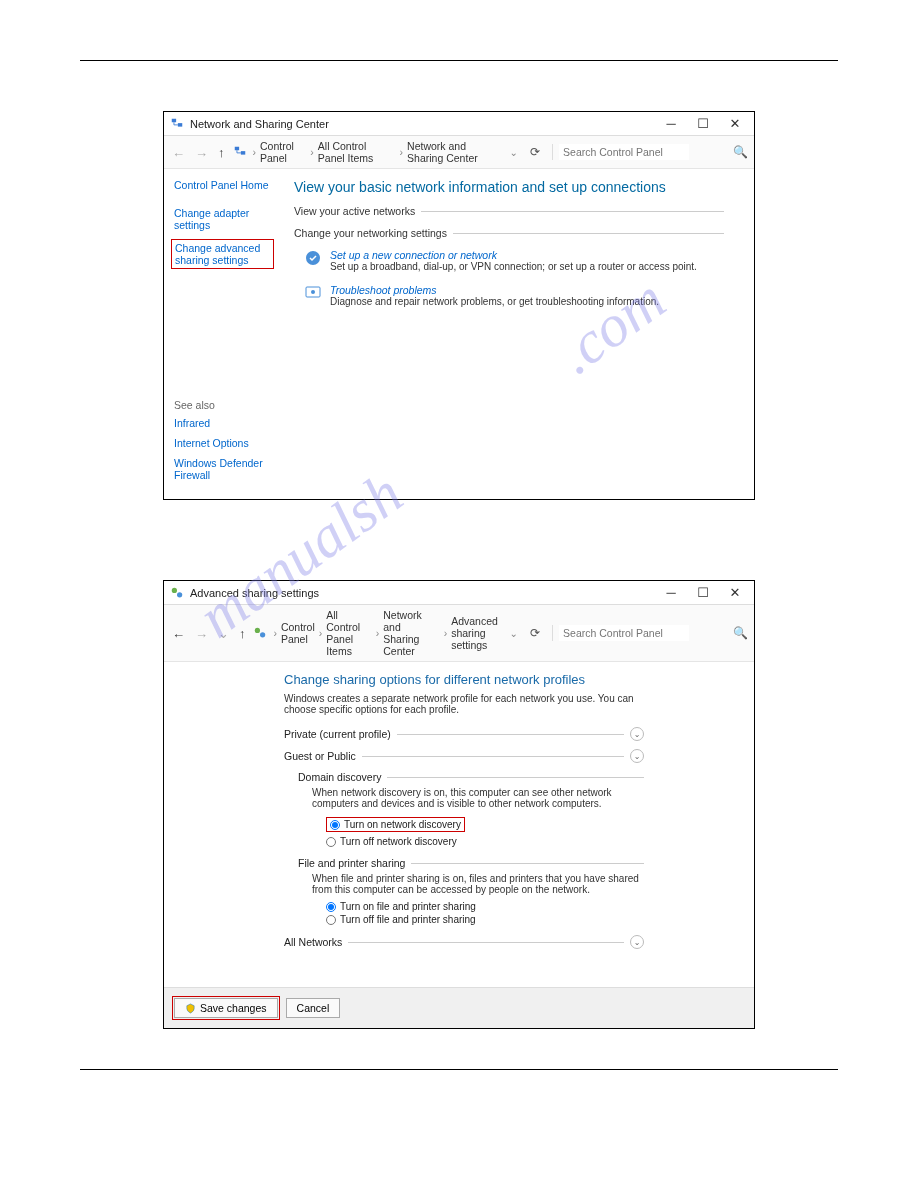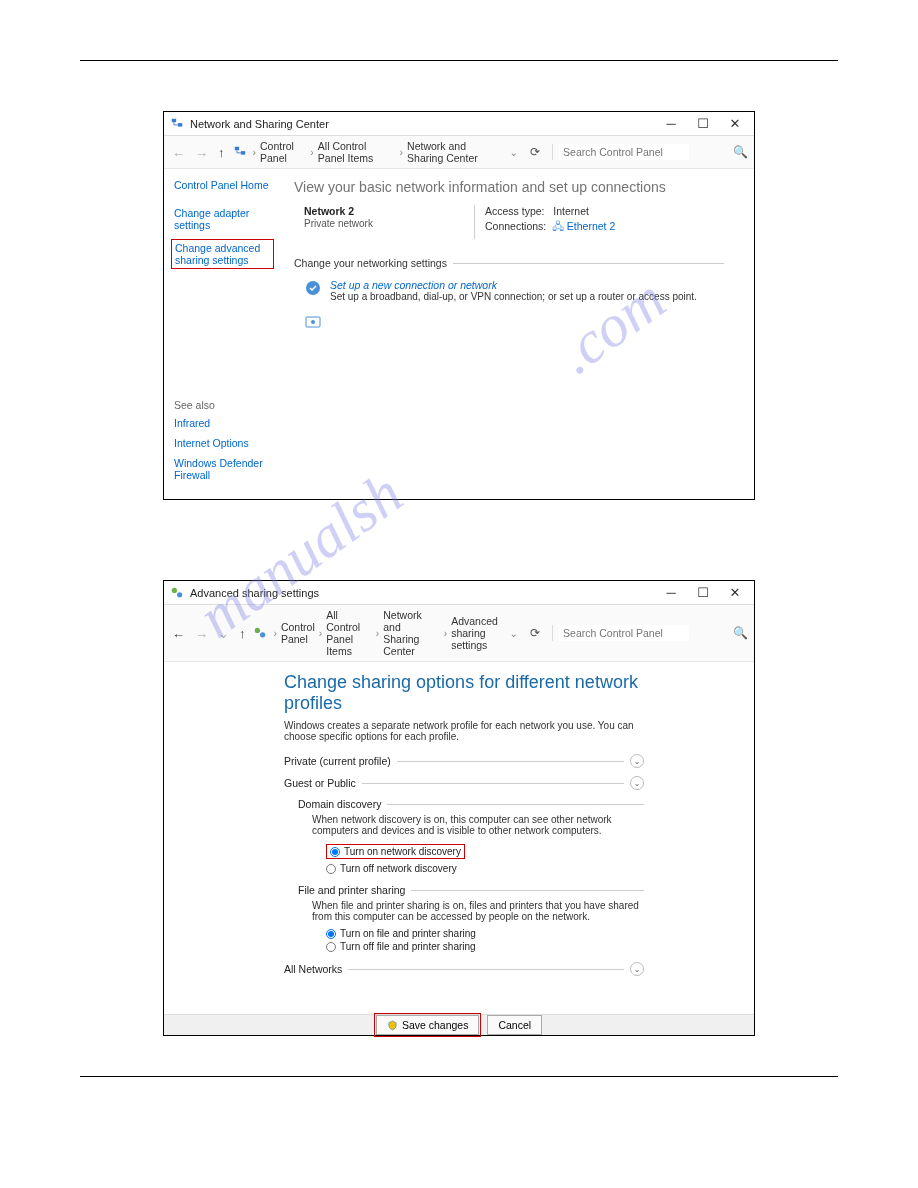--- a/index.html
+++ b/index.html
@@ -22,51 +22,51 @@
   .search { width: 130px; font-size: 10.5px; color: #999; border: none; outline: none; background: #fff; padding: 2px 4px; }
   .search-wrap { display: flex; align-items: center; border-left: 1px solid #ddd; padding-left: 6px; gap: 40px; }
   .mag { color: #888; font-size: 12px; margin-left: 4px; }
   .body1 { display: flex; min-height: 330px; }
   .sidebar { width: 115px; padding: 10px 8px 10px 10px; display: flex; flex-direction: column; }
   .sidelink { color: #0066cc; font-size: 10.5px; margin-bottom: 8px; cursor: pointer; }
   .sidelink.red { border: 1.5px solid #c00; padding: 2px 3px; margin-left: -3px; margin-right: -3px; }
   .seealso { margin-top: auto; }
   .seealso h5 { font-weight: normal; color: #666; font-size: 10.5px; margin-bottom: 6px; }
   .main1 { flex: 1; padding: 10px 30px 10px 15px; }
-  .main-title { color: #737373; font-size: 14px; margin-bottom: 10px; font-weight: normal; }
+  .main-title { color: #0369a1; font-size: 14px; margin-bottom: 10px; font-weight: normal; }
   .section-label { font-size: 10.5px; color: #333; display: flex; align-items: center; margin-bottom: 10px; }
   .section-label .line { flex: 1; border-top: 1px solid #ccc; margin-left: 6px; }
   .netrow { display: flex; padding-left: 10px; margin-bottom: 18px; }
   .netleft { width: 170px; }
   .netleft b { font-size: 10.5px; }
   .netleft .sub { font-size: 10px; color: #555; }
   .netright { font-size: 10.5px; color: #333; border-left: 1px solid #ccc; padding-left: 10px; }
   .netright .row { margin-bottom: 2px; }
   .link { color: #0066cc; cursor: pointer; }
   .settings-item { display: flex; margin: 6px 0 12px 10px; gap: 8px; }
   .settings-item .sicon { width: 18px; height: 18px; flex-shrink: 0; }
   .settings-item .stext .t { color: #0066cc; font-size: 10.5px; font-style: italic; }
   .settings-item .stext .d { font-size: 10px; color: #333; }
   .watermark { position: absolute; font-size: 60px; color: rgba(120,120,230,0.35); pointer-events: none; font-weight: 400; font-style: italic; font-family: Georgia, serif; white-space: nowrap; }
   .body2 { padding: 10px 0 0 0; min-height: 340px; display: flex; flex-direction: column; }
   .main2 { width: 370px; margin: 0 auto; padding-left: 10px; }
-  .main-title2 { color: #1a6aa8; font-size: 18px; margin-bottom: 6px; font-weight: normal; }
+  .main-title2 { color: #1a6aa8; font-size: 13px; margin-bottom: 6px; font-weight: normal; }
   .subdesc { font-size: 10px; color: #333; margin-bottom: 12px; }
   .profile { display: flex; align-items: center; font-size: 10.5px; margin: 8px 0; }
   .profile .pline { flex: 1; border-top: 1px solid #ccc; margin: 0 6px; }
   .chev { width: 14px; height: 14px; border: 1px solid #bbb; border-radius: 50%; display: flex; align-items: center; justify-content: center; font-size: 8px; color: #666; }
   .subsec { padding-left: 14px; margin-top: 4px; }
   .subsec-title { font-size: 10.5px; margin-bottom: 4px; display: flex; align-items: center; }
   .subsec-title .line { flex: 1; border-top: 1px solid #ccc; margin-left: 6px; }
   .subsec-desc { font-size: 10px; color: #333; padding-left: 14px; margin-bottom: 6px; }
   .radiogrp { padding-left: 28px; margin-bottom: 10px; }
   .radio { font-size: 10px; display: flex; align-items: center; gap: 4px; margin: 2px 0; }
   .radio input { width: 10px; height: 10px; }
   .radio.red { border: 1.5px solid #c00; padding: 1px 3px; display: inline-flex; }
-  .footer2 { background: #f0f0f0; border-top: 1px solid #ddd; padding: 0; display: flex; justify-content: center; gap: 8px; margin-top: auto; }
+  .footer2 { background: #f0f0f0; border-top: 1px solid #ddd; padding: 10px; display: flex; gap: 8px; margin-top: auto; }
   .btn { font-size: 10.5px; padding: 3px 10px; border: 1px solid #aaa; background: #fafafa; cursor: pointer; display: inline-flex; align-items: center; gap: 4px; }
   .btn.red { outline: 1.5px solid #c00; outline-offset: 1px; }
   svg { display: block; }
 </style>
 </head>
 <body>
 
 <div class="page">
   <div class="hr"></div>
 
@@ -120,32 +120,23 @@
         <div class="sidelink red">Change advanced sharing settings</div>
         <div class="seealso">
           <h5>See also</h5>
           <div class="sidelink">Infrared</div>
           <div class="sidelink">Internet Options</div>
           <div class="sidelink">Windows Defender Firewall</div>
         </div>
       </div>
       <div class="main1">
         <h2 class="main-title">View your basic network information and set up connections</h2>
-        <div class="netrow">
-          <div class="netleft">
-            <b>Network 2</b><br>
-            <span class="sub">Private network</span>
-          </div>
-          <div class="netright">
-            <div class="row"><span>Access type:</span>&nbsp;&nbsp;&nbsp;<span>Internet</span></div>
-            <div class="row"><span>Connections:</span>&nbsp;
-              <span style="color:#4a90d9;">🖧</span>
-              <span class="link">Ethernet 2</span>
-            </div>
-          </div>
+        <div class="section-label">
+          <span>View your active networks</span>
+            <span class="line"></span>
         </div>
         <div class="section-label">
           <span>Change your networking settings</span>
             <span class="line"></span>
         </div>
         <div class="settings-item">
           <span class="sicon">
             <svg viewBox="0 0 18 18" width="18" height="18">
                 <circle cx="9" cy="9" r="7" fill="#4a90d9"></circle>
                 <path d="M6 9 L8 11 L12 7" stroke="#fff" stroke-width="1.5" fill="none"></path>
@@ -156,20 +147,24 @@
             <div class="d">Set up a broadband, dial-up, or VPN connection; or set up a router or access point.</div>
           </div>
         </div>
         <div class="settings-item">
           <span class="sicon">
             <svg viewBox="0 0 18 18" width="18" height="18">
                 <rect x="2" y="3" width="14" height="10" rx="1" fill="#fff" stroke="#4a90d9" stroke-width="1"></rect>
                 <circle cx="9" cy="8" r="2" fill="#4a90d9"></circle>
               </svg>
           </span>
+          <div class="stext">
+            <div class="t">Troubleshoot problems</div>
+            <div class="d">Diagnose and repair network problems, or get troubleshooting information.</div>
+          </div>
         </div>
       </div>
     </div>
     <span class="watermark" style="top:180px; left:390px; transform: rotate(-36deg);">.com</span>
   </div>
 
   <div class="window" style="position:relative; margin-bottom:20px;">
     <div class="titlebar">
       <span class="tb-icon">
         <svg viewBox="0 0 16 16" width="14" height="14">

